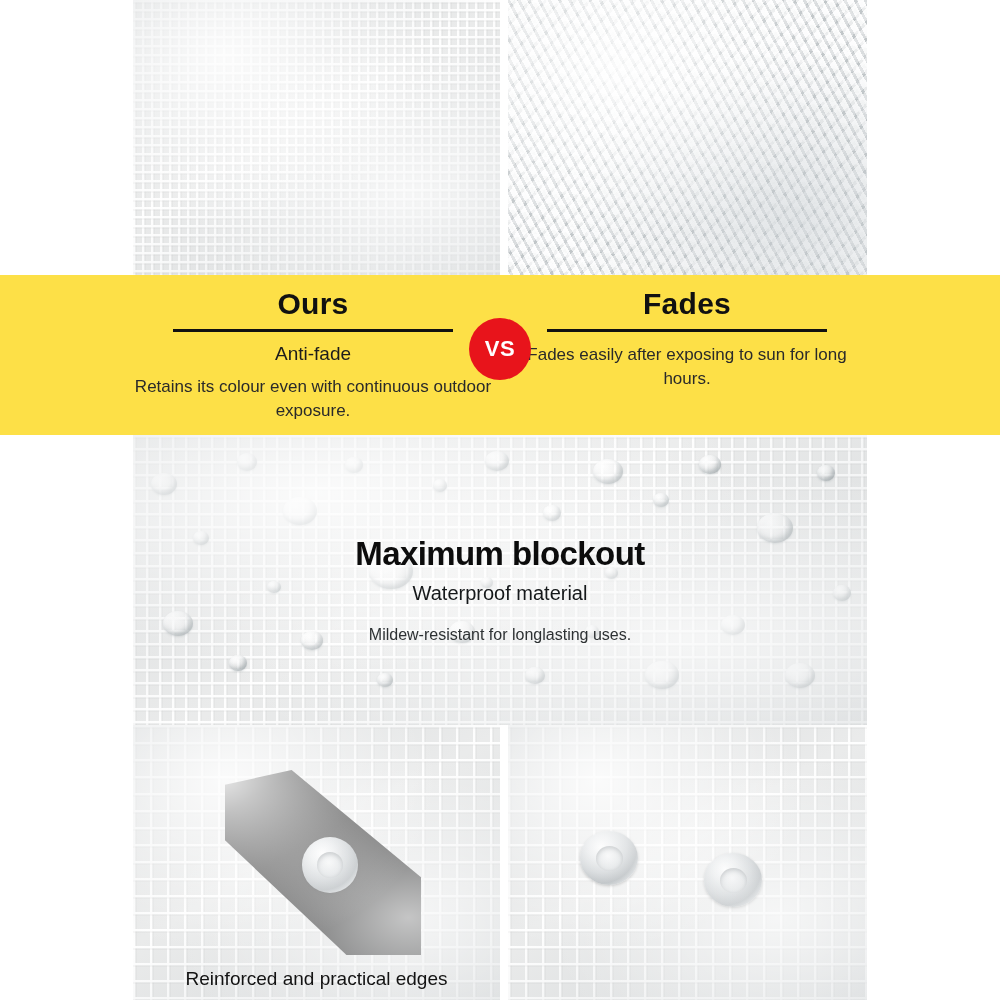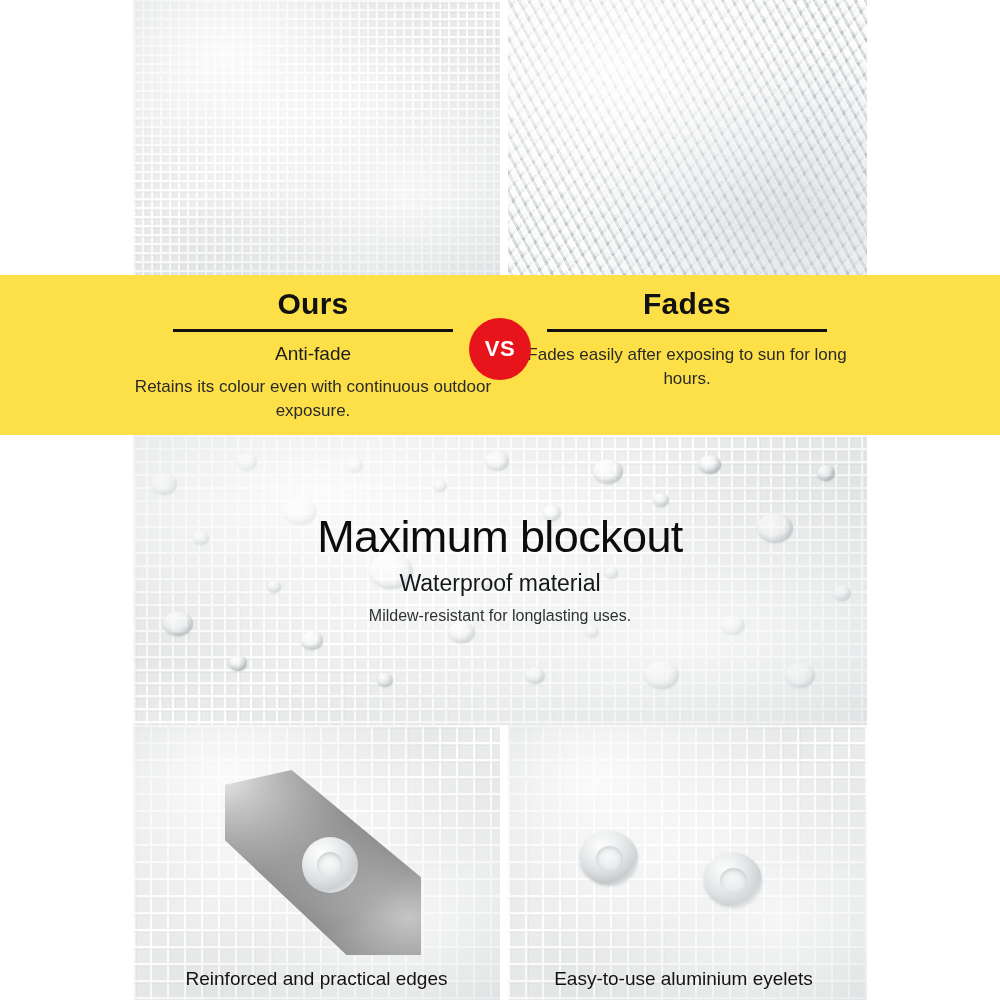--- a/index.html
+++ b/index.html
@@ -164,31 +164,32 @@
     box-shadow: inset -2px -3px 5px rgba(120,130,136,0.45), inset 2px 2px 4px rgba(255,255,255,0.9), 0 1px 2px rgba(120,130,136,0.25);
   }
   .hero-text {
     position: absolute;
     left: 0; right: 0;
     top: 78px;
     text-align: center;
     z-index: 4;
   }
   .hero-title {
-    font-size: 45px;
-    font-weight: normal;
+    font-size: 33px;
+    font-weight: bold;
     color: #0c0c0c;
     letter-spacing: -0.6px;
     line-height: 1.05;
     margin-bottom: 10px;
+    margin-top: 24px;
   }
   .hero-sub {
-    font-size: 23px;
+    font-size: 20px;
     color: #15181a;
-    margin-bottom: 10px;
+    margin-bottom: 21px;
   }
   .hero-note {
     font-size: 16px;
     color: #2e3234;
   }
 
   
   .bottom-photos {
     position: absolute;
     left: 0; top: 725px;
@@ -334,18 +335,17 @@
     <div class="bottom-photo">
       <div class="photo-pad-right"></div>
       <div class="inner-photo mesh mesh-coarse" style="left:8px; right:133px;">
         <div class="eyelet" style="left:72px; top:106px; width:58px; height:54px;">
           <div class="eyelet-hole" style="width:27px; height:25px;"></div>
         </div>
         <div class="eyelet" style="left:196px; top:128px; width:58px; height:54px;">
           <div class="eyelet-hole" style="width:27px; height:25px;"></div>
         </div>
       </div>
-      <div class="caption right">Easy-to-use aluminium eyelets</div>
     </div>
 
   </div>
 
 </div>
 
 </body></html>

